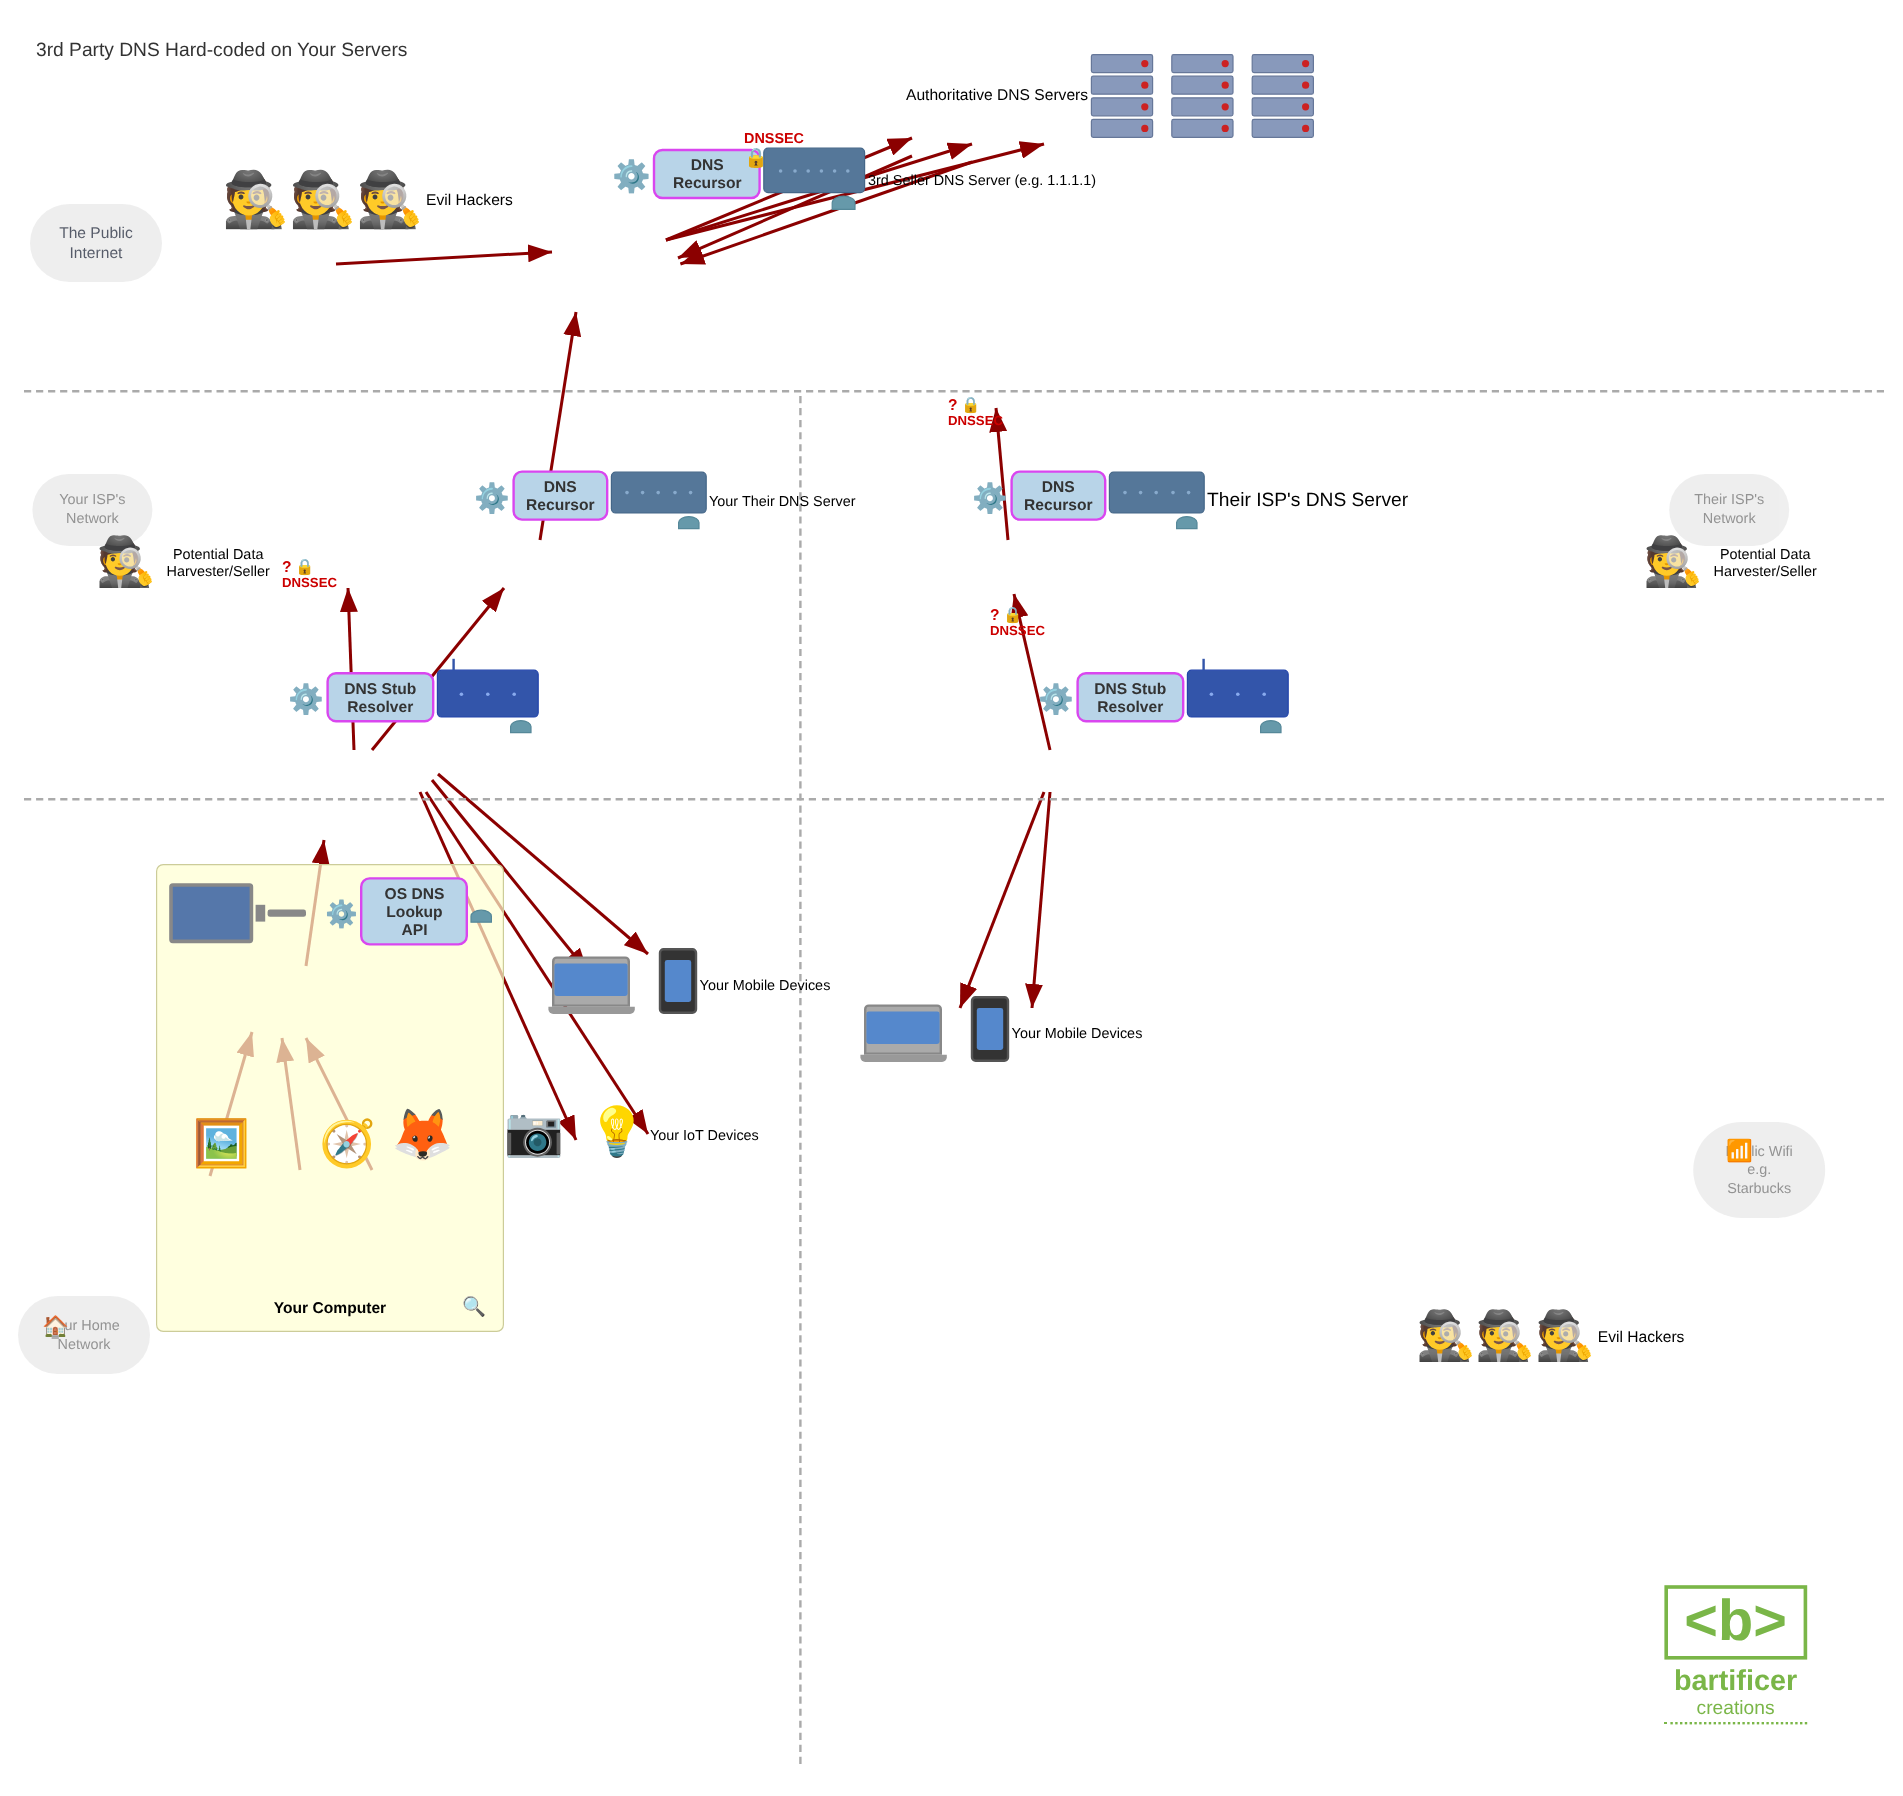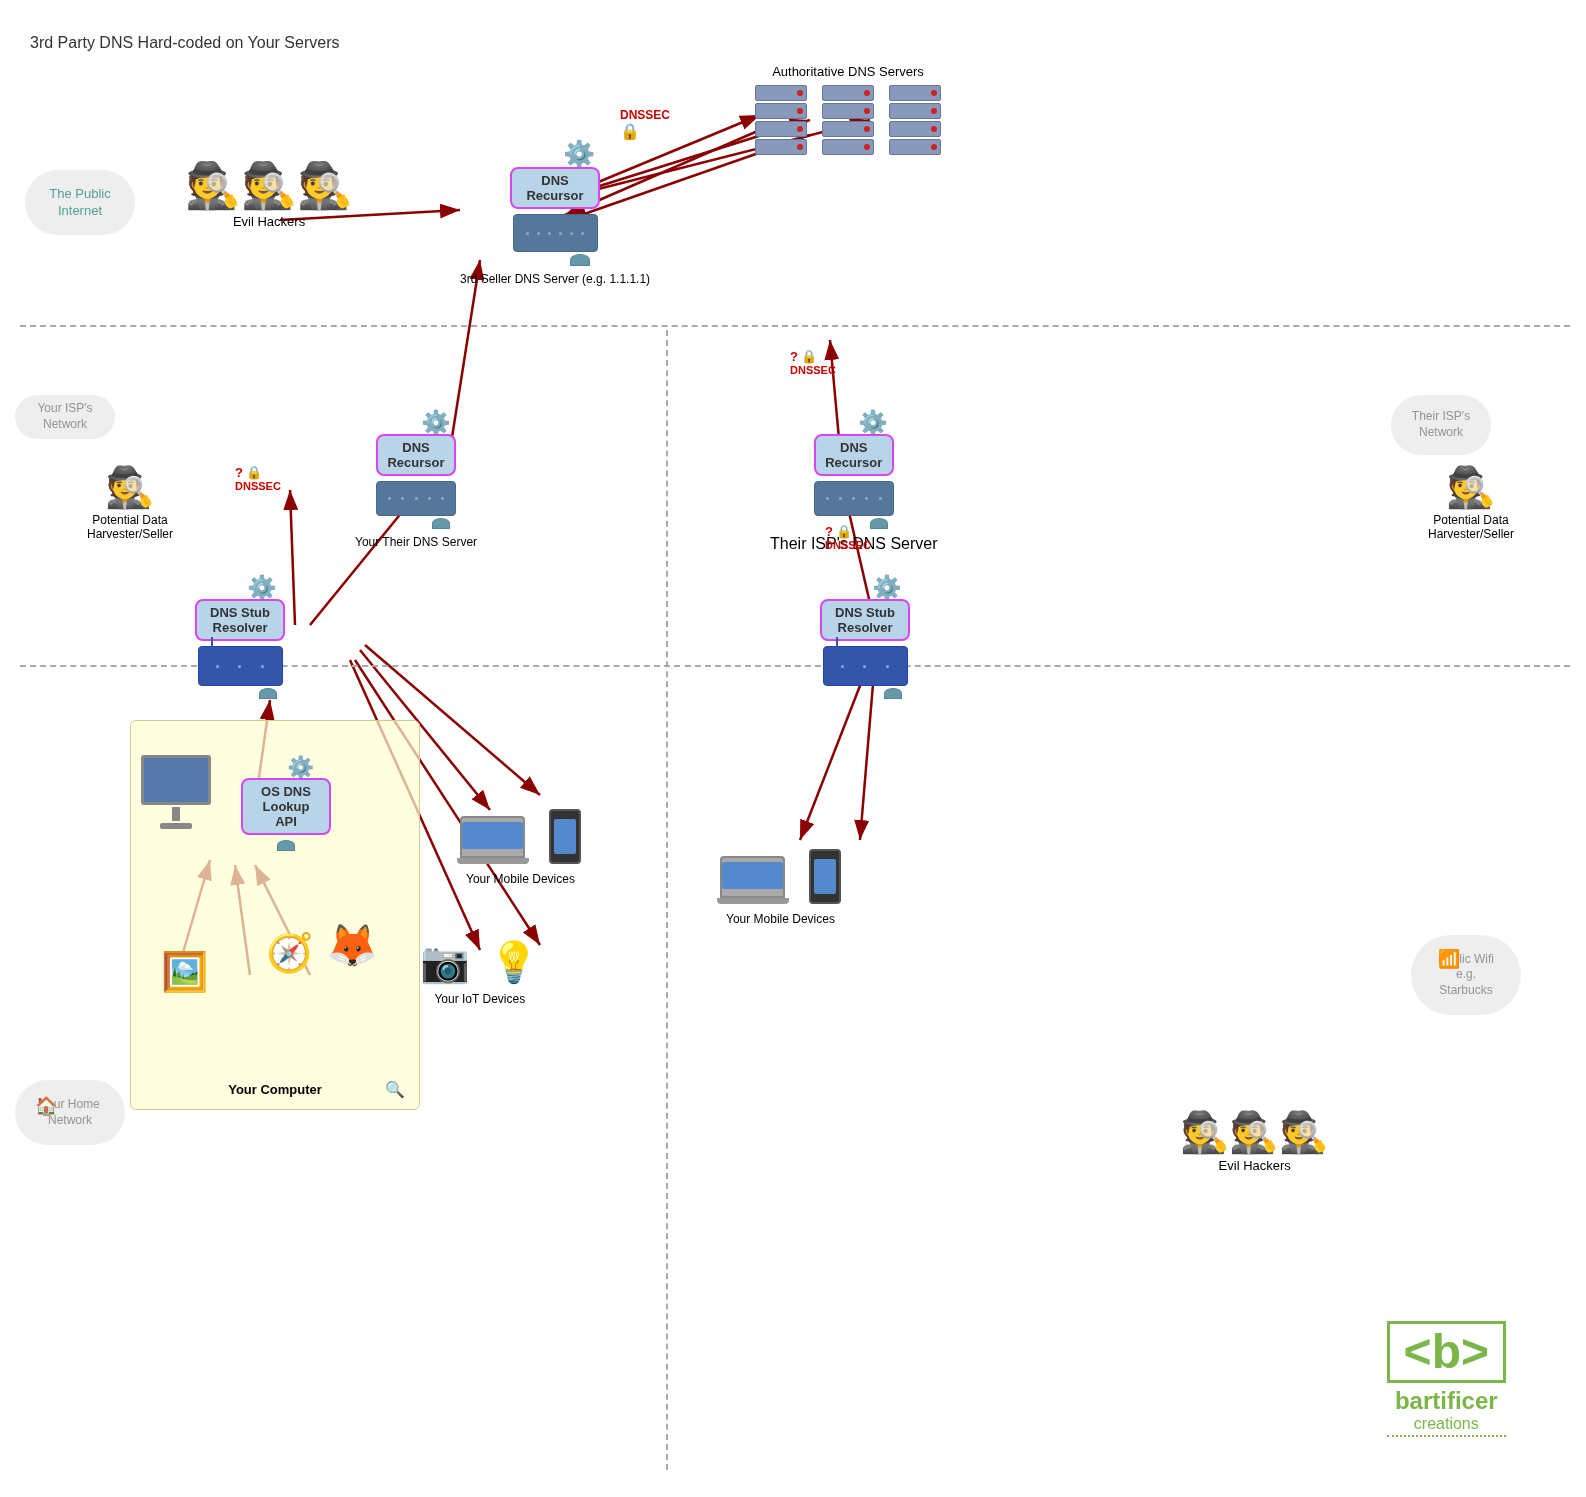--- a/index.html
+++ b/index.html
@@ -77,24 +77,23 @@
     .logo-area {
       position: absolute;
       bottom: 60px;
       right: 80px;
       text-align: center;
     }
 
     .node-group {
       position: absolute;
       display: flex;
-      flex-direction: column;
+      flex-direction: row;
       align-items: center;
       gap: 2px;
-      margin-top: 19px;
     }
 
   </style>
 </head>
 <body>
 
 <svg class="arrows-svg" viewBox="0 0 1586 1497">
 
   <defs>
     <marker id="arrowhead" markerWidth="8" markerHeight="6" refX="8" refY="3" orient="auto">
@@ -142,24 +141,24 @@
 </div>
 
 <div style="position:absolute; top:325px; left:20px; width:1550px; border-top:2px dashed #aaa;"></div>
 
 <div style="position:absolute; top:665px; left:20px; width:660px; border-top:2px dashed #aaa;"></div>
 <div style="position:absolute; top:665px; left:685px; width:885px; border-top:2px dashed #aaa;"></div>
 
 <div style="position:absolute; top:330px; left:666px; width:2px; height:1140px; border-left:2px dashed #aaa;"></div>
 
 <div class="cloud" style="width:110px; height:65px; top:170px; left:25px;">
-  <span style="font-size:13px; color:#0f766e;">The Public<br>Internet</span>
-</div>
-
-<div class="cloud" style="width:100px; height:44px; top:395px; left:15px;">
+  <span style="font-size:13px; color:#0f172a;">The Public<br>Internet</span>
+</div>
+
+<div class="cloud" style="width:100px; height:60px; top:395px; left:27px;">
   <span style="font-size:12px; color:#666;">Your ISP's<br>Network</span>
 </div>
 
 <div class="cloud" style="width:100px; height:60px; top:395px; right:95px;">
   <span style="font-size:12px; color:#666;">Their ISP's<br>Network</span>
 </div>
 
 <div class="cloud" style="width:110px; height:65px; top:1080px; left:15px;">
   <span style="font-size:12px; color:#666;">Your Home<br>Network</span>
 </div>

